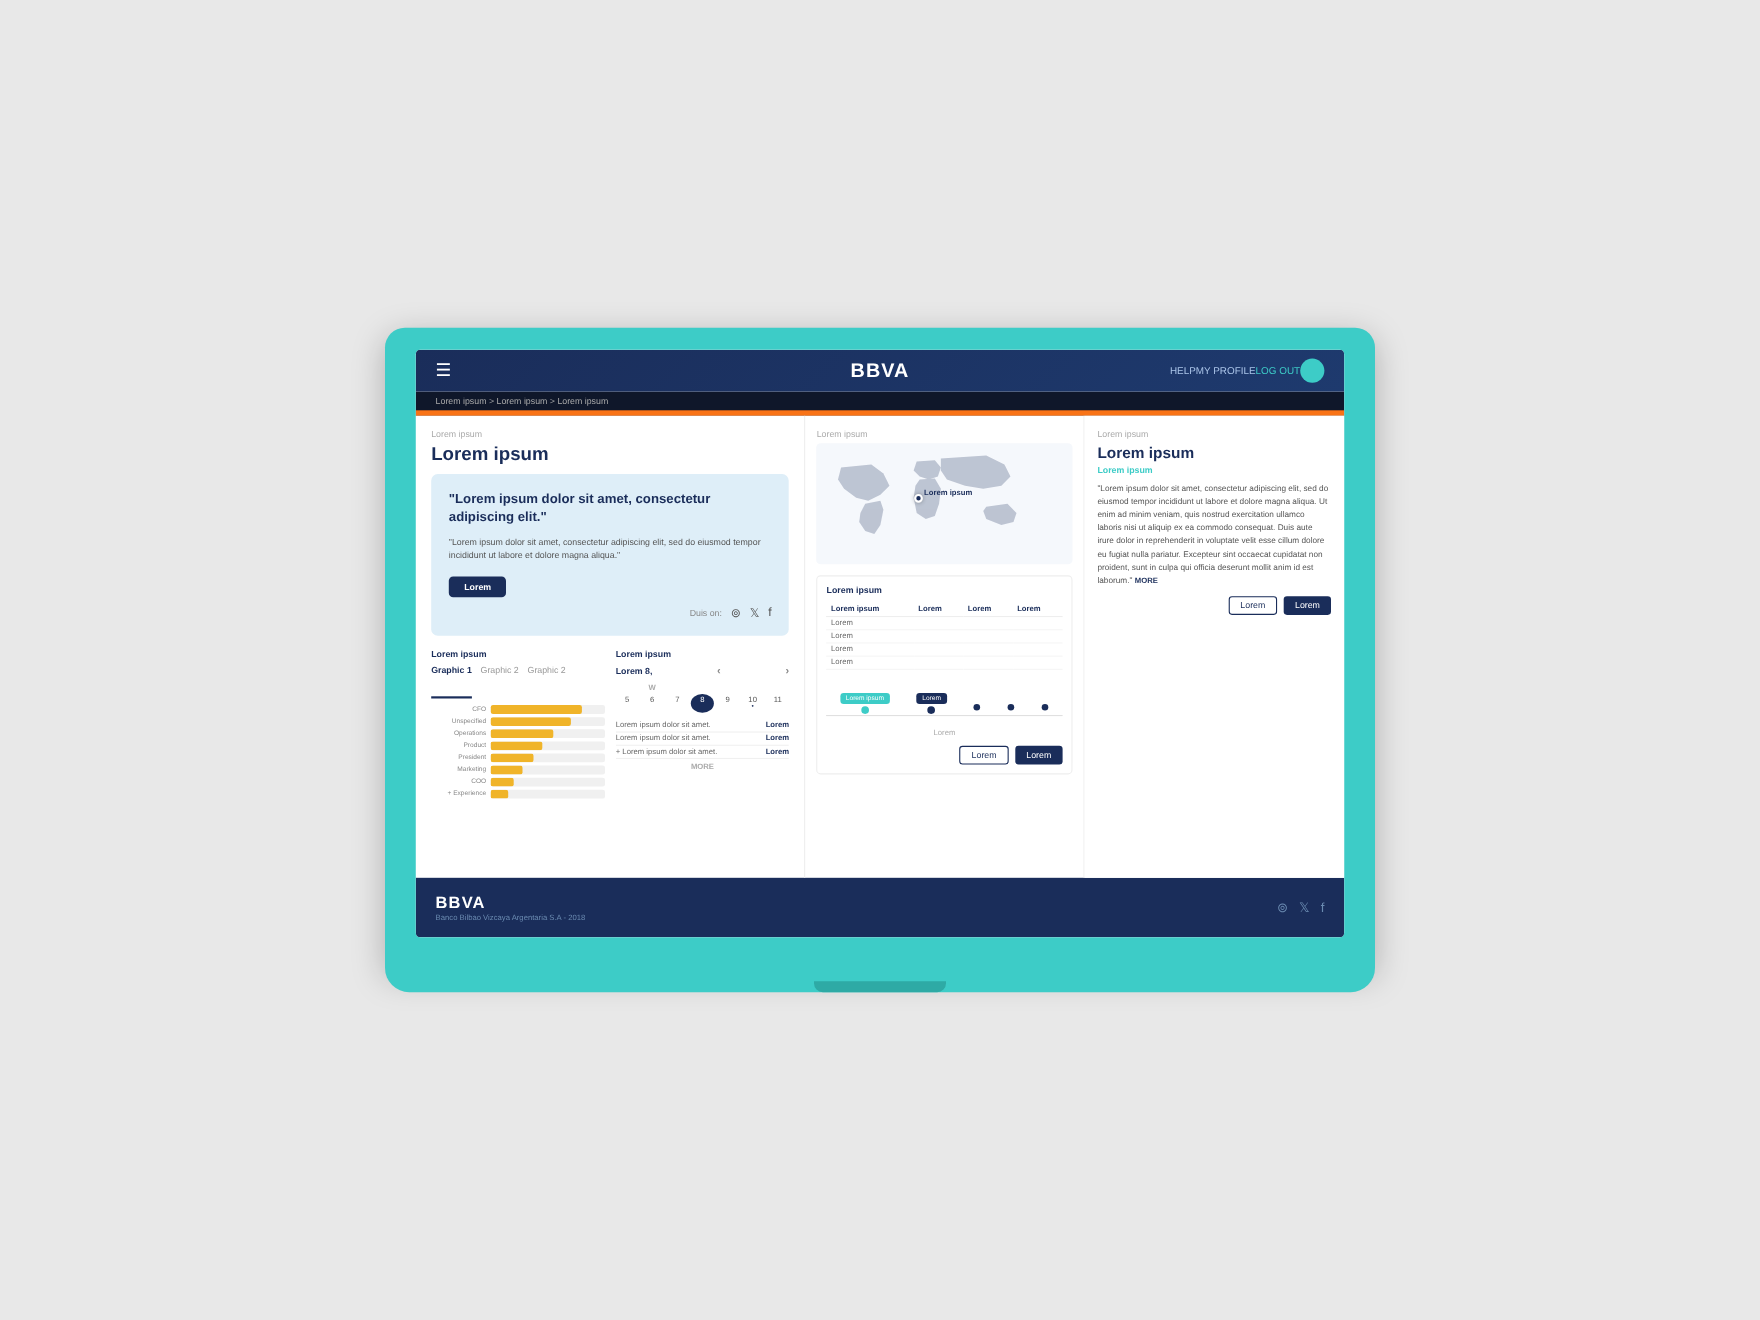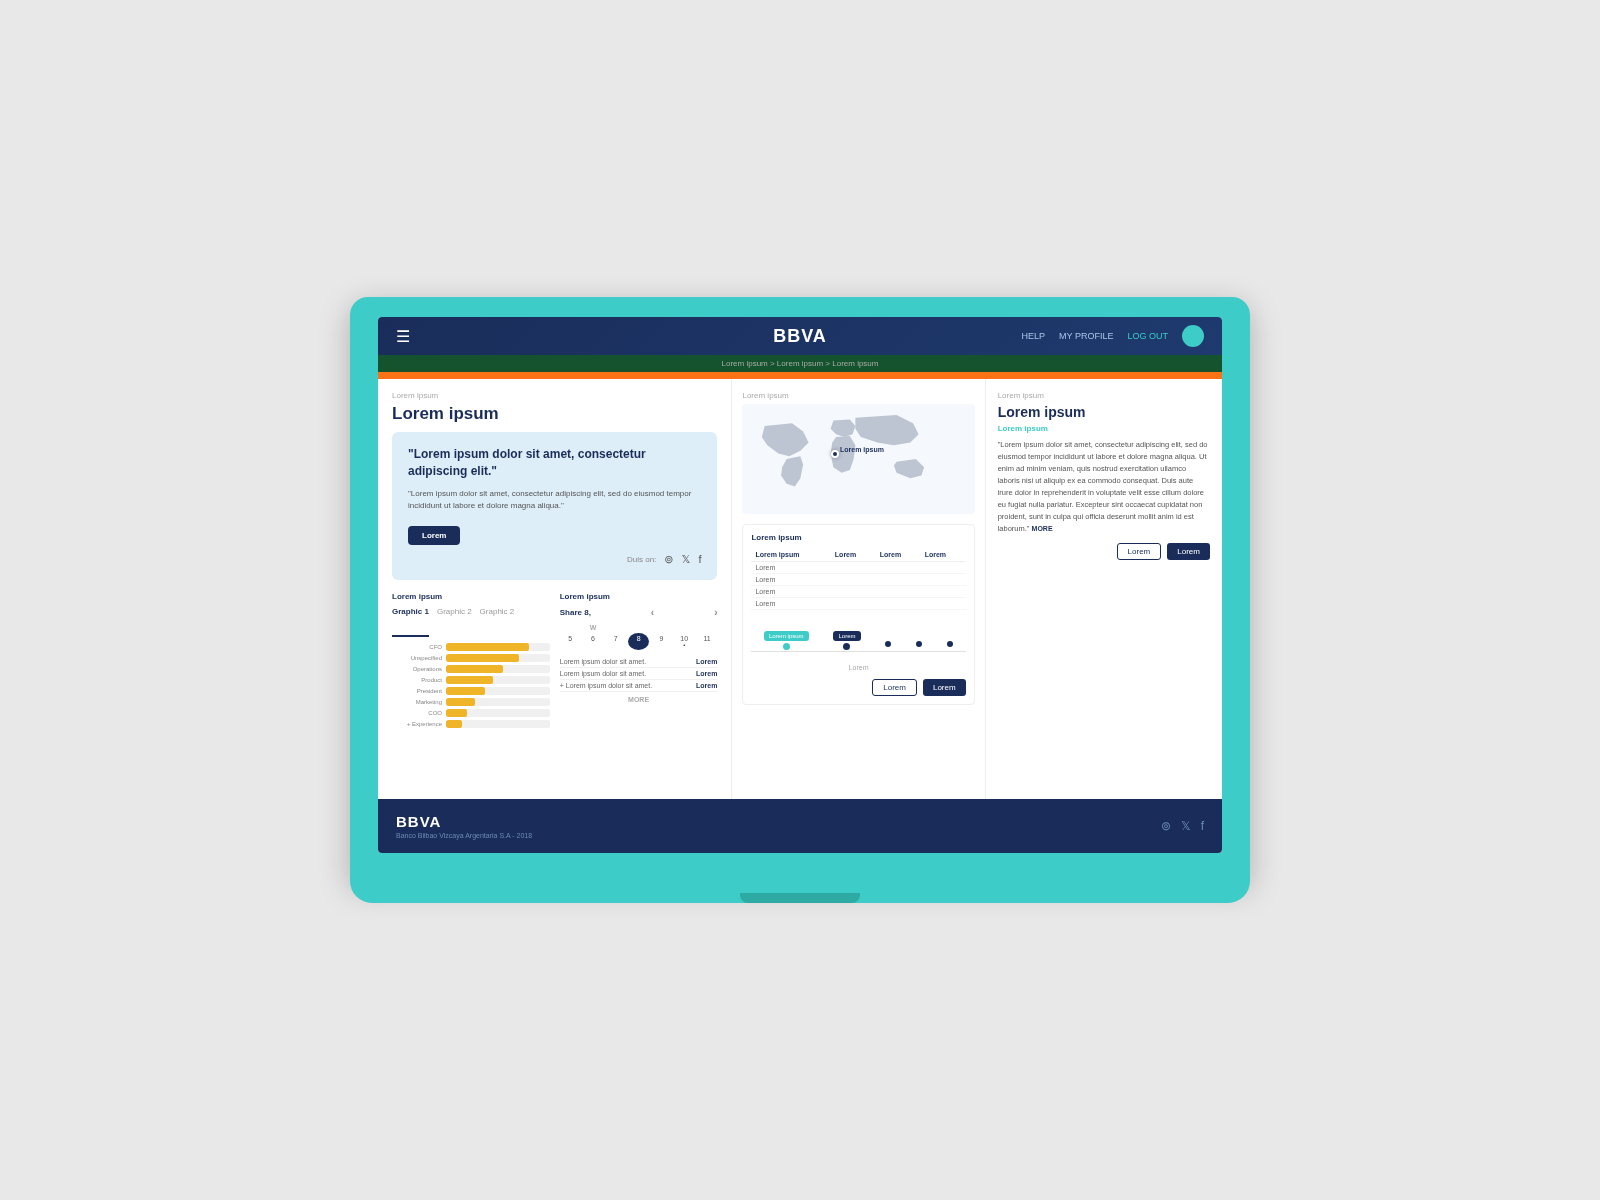--- a/index.html
+++ b/index.html
@@ -67,21 +67,20 @@
       font-weight: 900;
       letter-spacing: 1px;
       position: absolute;
       left: 50%;
       transform: translateX(-50%);
     }
     .nav-right {
       margin-left: auto;
       display: flex;
       align-items: center;
-      gap: 14px;
       font-size: 9px;
       color: #aac4e8;
     }
     .nav-right a {
       color: #aac4e8;
       text-decoration: none;
       cursor: pointer;
       font-weight: 500;
     }
     .nav-logout {
@@ -90,26 +89,26 @@
     }
     .nav-avatar {
       width: 22px;
       height: 22px;
       background: #3dccc7;
       border-radius: 50%;
     }
 
     
     .breadcrumb-bar {
-      background: #14532d;
+      background: #0f172a;
       padding: 4px 18px;
-      text-align: center;
+      text-align: left;
       font-size: 8px;
       color: #aaa;
-      border-bottom: 7px solid #f97316;
+      border-bottom: 5px solid #f97316;
     }
 
     
     .main {
       display: flex;
       background: #fff;
       min-height: 420px;
     }
 
     
@@ -579,21 +578,21 @@
       <div class="bar-track">
         <div class="bar-fill" style="width:15%"></div>
       </div>
     </div>
                 </div>
             </div>
 
             <div class="calendar-panel">
               <div class="chart-panel-title">Lorem ipsum</div>
               <div class="calendar-header">
-                <span>Share 8,</span>
+                <span>Lorem 8,</span>
                 <span class="cal-nav">‹</span>
                 <span class="cal-nav">›</span>
               </div>
               <div class="calendar-grid">
                 <span class="cal-day-header"></span>
                 <span class="cal-day-header">W</span>
                 <span class="cal-day-header"></span>
                 <span class="cal-day-header"></span>
                 <span class="cal-day-header"></span>
                 <span class="cal-day-header"></span>

